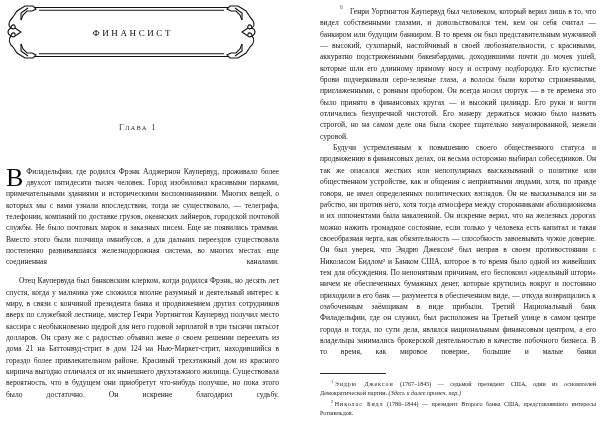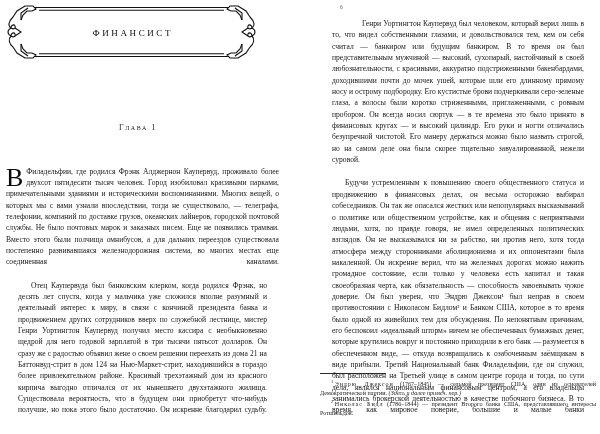--- a/index.html
+++ b/index.html
@@ -101,21 +101,21 @@
   }
 
   .para {
     font-size: 7.6px;
     line-height: 11.35px;
     text-align: justify;
     text-align-last: justify;
     text-indent: 13px;
     hyphens: auto;
     color: #171717;
-    margin: 12px;
+    margin: 0;
   }
 
   
   .page-right {
     position: relative;
     width: 300px;
     height: 434px;
     box-sizing: border-box;
   }
 

